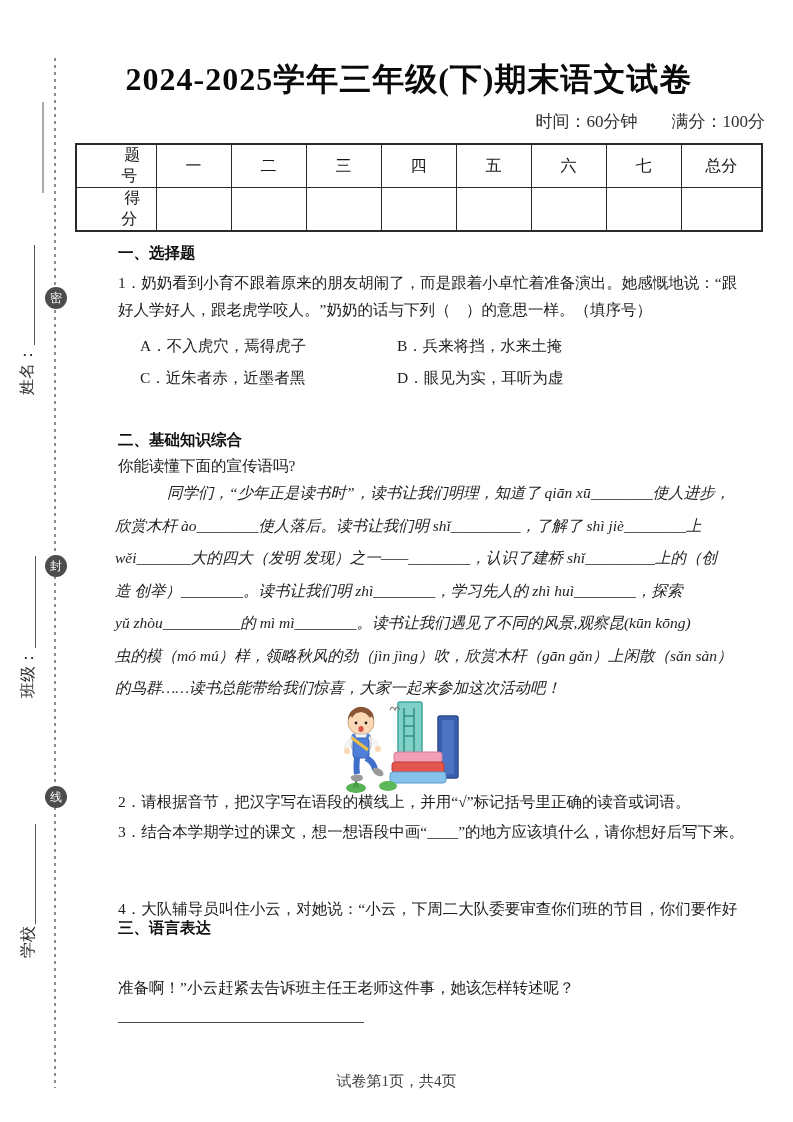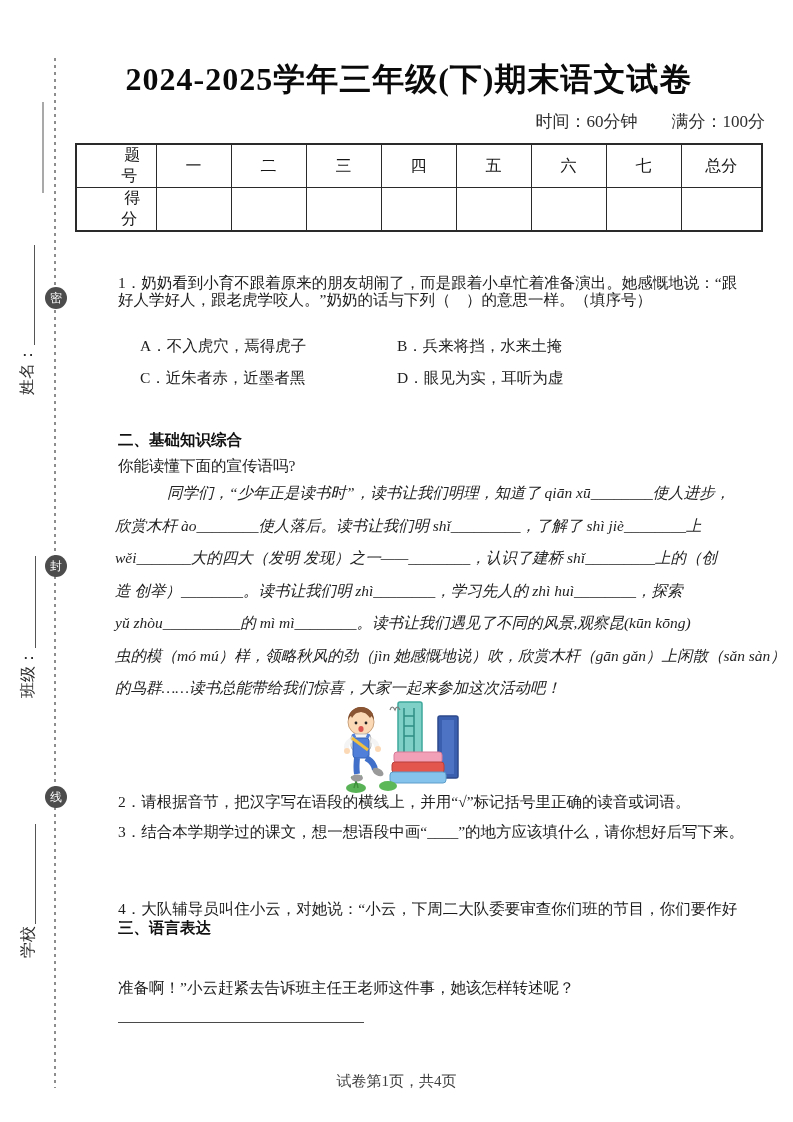--- a/index.html
+++ b/index.html
@@ -117,37 +117,38 @@
       <td></td>
       <td></td>
       <td></td>
       <td></td>
       <td></td>
       <td></td>
     </tr>
   </tbody>
     </table>
 
+  <div class="txt heading" style="top:243px;">一、选择题</div>
   <div class="txt" style="top:273px;">1．奶奶看到小育不跟着原来的朋友胡闹了，而是跟着小卓忙着准备演出。她感慨地说：“跟</div>
-  <div class="txt" style="top:290px;font-family:Liberation Serif, serif;">好人学好人，跟老虎学咬人。”奶奶的话与下列（　）的意思一样。（填序号）</div>
+  <div class="txt" style="top:300px;font-family:Liberation Serif, serif;">好人学好人，跟老虎学咬人。”奶奶的话与下列（　）的意思一样。（填序号）</div>
   <div class="opt" style="left:140px; top:336px;">A．不入虎穴，焉得虎子</div>
   <div class="opt" style="left:397px; top:336px;">B．兵来将挡，水来土掩</div>
   <div class="opt" style="left:140px; top:368px;">C．近朱者赤，近墨者黑</div>
   <div class="opt" style="left:397px; top:368px;">D．眼见为实，耳听为虚</div>
 
   <div class="txt heading" style="top:430px;">二、基础知识综合</div>
   <div class="txt" style="top:456px;">你能读懂下面的宣传语吗?</div>
 
   <div class="passage">
     <div class="pline pfirst">同学们，“少年正是读书时”，读书让我们明理，知道了 qiān xū________使人进步，</div>
     <div class="pline">欣赏木杆 ào________使人落后。读书让我们明 shǐ_________，了解了 shì jiè________上</div>
     <div class="pline">wěi_______大的四大（发明 发现）之一——________，认识了建桥 shǐ_________上的（创</div>
     <div class="pline">造 创举）________。读书让我们明 zhì________，学习先人的 zhì huì________，探索</div>
     <div class="pline">yǔ zhòu__________的 mì mì________。读书让我们遇见了不同的风景,观察昆(kūn kōng)</div>
-    <div class="pline">虫的模（mó mú）样，领略秋风的劲（jìn 她感慨地说）吹，欣赏木杆（gān gǎn）上闲散（sǎn sàn）</div>
+    <div class="pline">虫的模（mó mú）样，领略秋风的劲（jìn jìng）吹，欣赏木杆（gān gǎn）上闲散（sǎn sàn）</div>
     <div class="pline">的鸟群……读书总能带给我们惊喜，大家一起来参加这次活动吧！</div>
   </div>
 
   <svg class="illus" width="132" height="98" viewBox="0 0 132 98">
 
     <rect x="64" y="6" width="24" height="54" rx="2" fill="#7fd0c6" stroke="#3fa89c" stroke-width="1.5"></rect>
     <line x1="70" y1="12" x2="70" y2="56" stroke="#2f8f84" stroke-width="1.5"></line>
     <line x1="80" y1="12" x2="80" y2="56" stroke="#2f8f84" stroke-width="1.5"></line>
     <line x1="70" y1="20" x2="80" y2="20" stroke="#2f8f84" stroke-width="1.5"></line>
     <line x1="70" y1="30" x2="80" y2="30" stroke="#2f8f84" stroke-width="1.5"></line>

